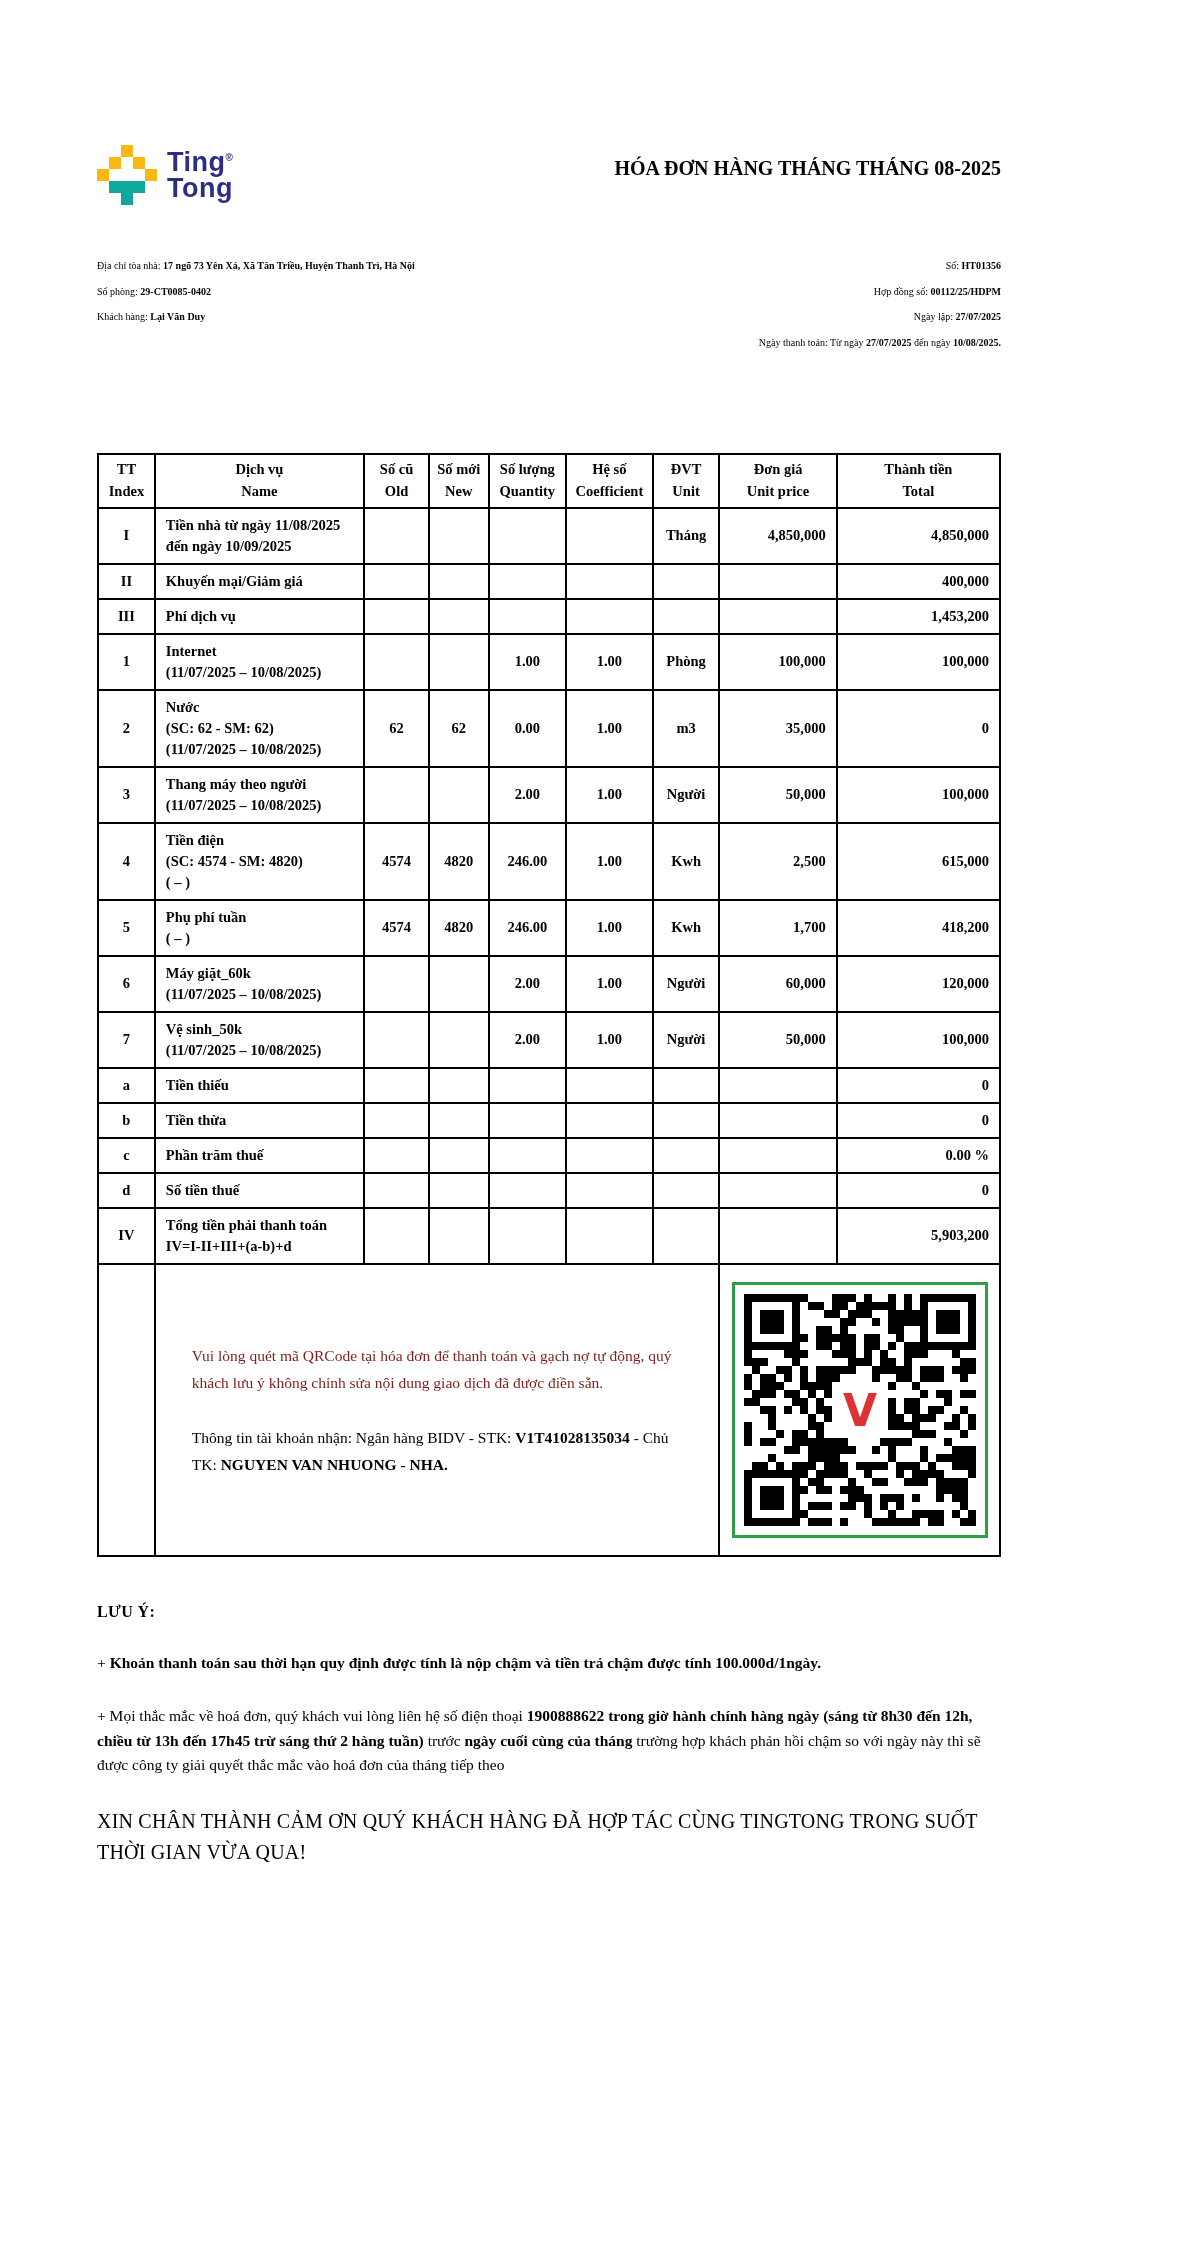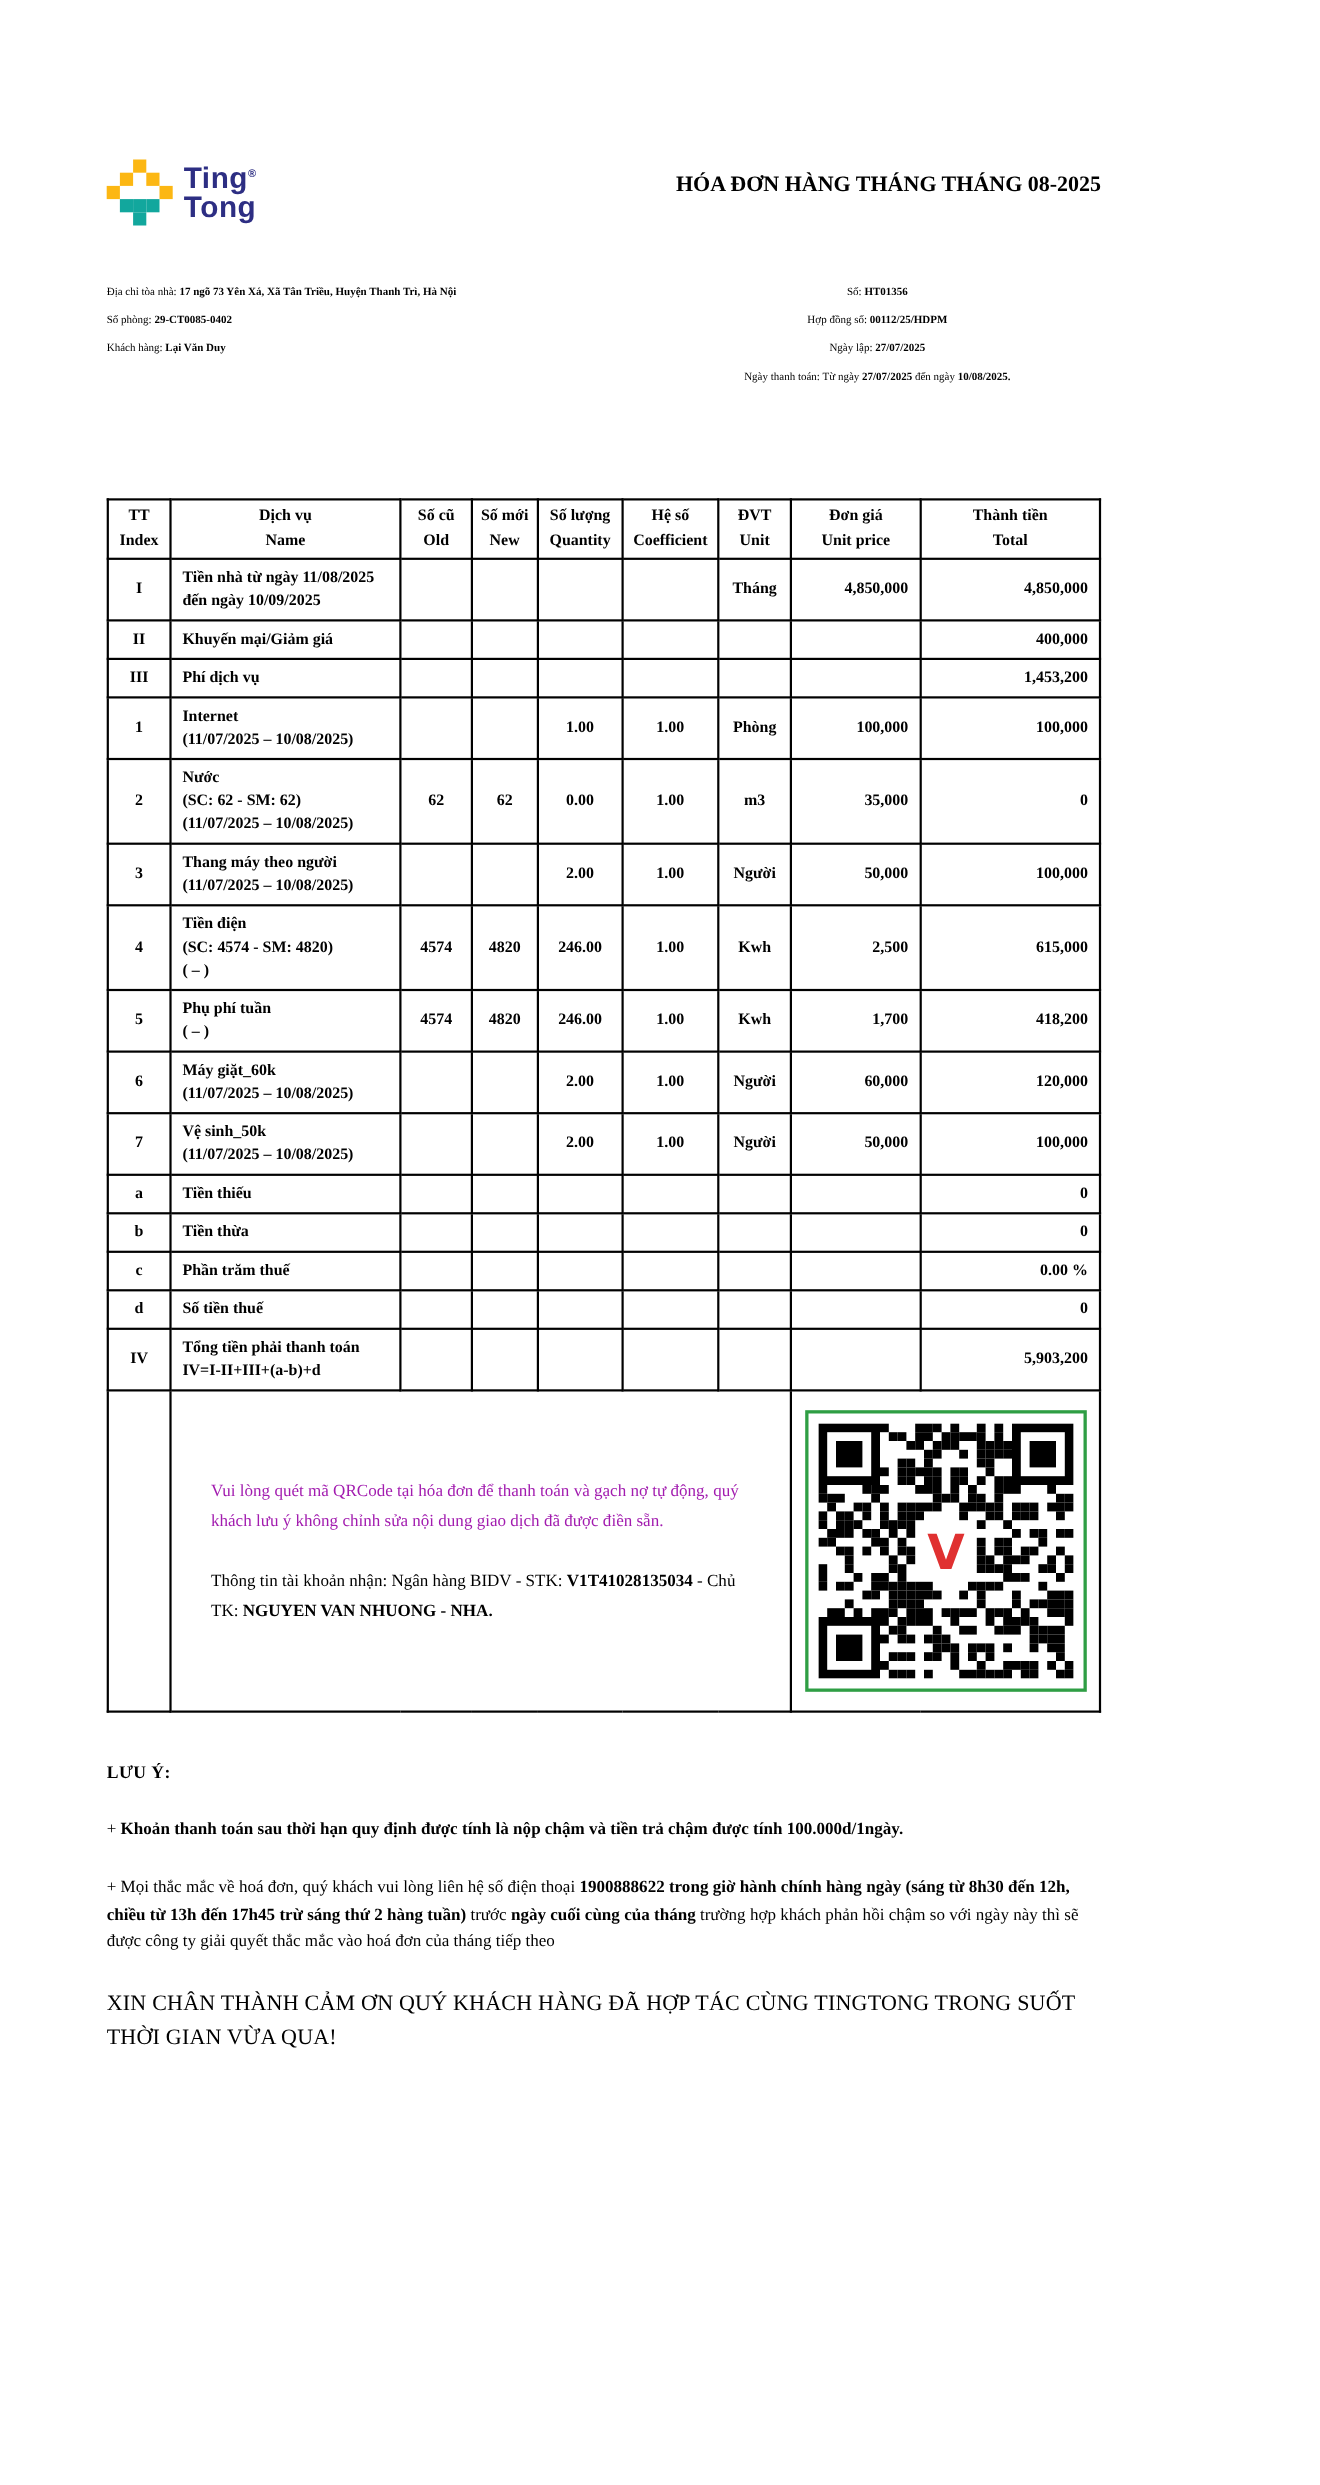--- a/index.html
+++ b/index.html
@@ -14,37 +14,37 @@
   .logo-icon i{display:block;}
   .logo-text{font-family:"Liberation Sans","DejaVu Sans",sans-serif;font-weight:bold;
              font-size:27px;line-height:0.98;letter-spacing:0.5px;}
   .logo-text .reg{font-size:10px;vertical-align:super;}
   .title{margin:8px 0 0 0;font-size:20px;font-weight:bold;text-align:right;
          width:540px;line-height:1.55;}
   
   .info{display:flex;justify-content:space-between;margin-top:48px;font-size:10px;}
   .info p{margin:0;line-height:2.55;}
   .info-left{width:47%;}
-  .info-right{width:45%;text-align:center;}
+  .info-right{width:45%;text-align:right;}
   .b{font-weight:bold;}
   
   table{width:100%;border-collapse:collapse;margin-top:98px;table-layout:fixed;}
   th,td{border:2px solid #000;font-size:14.5px;font-weight:bold;
         padding:6px 6px;vertical-align:middle;word-wrap:break-word;}
   th{text-align:center;line-height:1.5;padding:4px 2px;margin-left:40px;}
   td.c{text-align:center;}
   td.num{text-align:right;padding-right:10px;}
   td.name{text-align:left;padding-left:10px;line-height:1.45;}
   td.name div{line-height:1.45;}
   tr.words td.wcell{font-weight:normal;font-style:italic;padding:8px 10px;font-size:15px;}
   tr.words td.wcell .b{font-weight:bold;}
   td.qr-text{font-weight:normal;padding:30px 25px 30px 36px;vertical-align:middle;}
   td.qr-text p{margin:0;font-size:15.5px;line-height:1.75;text-align:left;}
   td.qr-text p.red{margin-bottom:28px;}
-  .red{color:#a21caf;}
+  .red{color:#7f1d1d;}
   td.qr-cell{height:282px;padding:4px;text-align:center;vertical-align:middle;}
   .qr-box{display:inline-block;border:3px solid #2f9e44;background:#fff;padding:9px;line-height:0;}
   
   .notes{margin-top:46px;font-size:15.5px;}
   .notes h2{font-size:16px;margin:0 0 30px 0;letter-spacing:0.4px;}
   .notes p{margin:0 0 28px 0;line-height:1.6;}
   .notes p.closing{font-weight:normal;font-size:20px;letter-spacing:0.2px;line-height:1.55;}
 </style>
 </head>
 <body>

